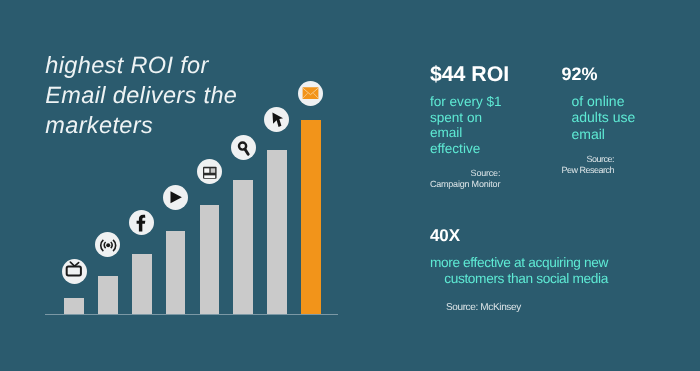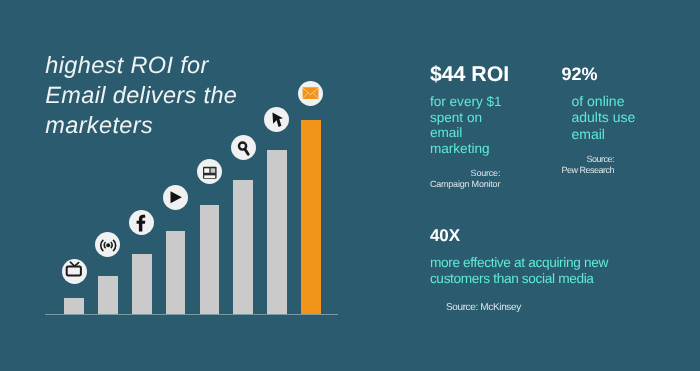--- a/index.html
+++ b/index.html
@@ -89,42 +89,42 @@
           </svg></span></div>
     </div>
 
   <div id="stats">
       <div class="col" style="left: 429.9px; top: 0px;">
         <div class="big" style="position: absolute; left: 0px; top: 63.1px; font-size: 21.3px; line-height: 23.43px;">$44 ROI</div>
         <div class="bd" style="position: absolute; left: 0px; top: 94.3px; font-size: 13.6px; line-height: 15.6px; letter-spacing: 0px;">
           <div>for every $1</div>
           <div>spent on</div>
           <div>email</div>
-          <div>marketing</div>
+          <div>effective</div>
         </div>
         <div class="src" style="position: absolute; left: 0px; top: 168.4px; font-size: 9px; line-height: 10.6px; letter-spacing: -0.2px;">
           <div>Source:</div>
           <div>Campaign Monitor</div>
         </div>
       </div>
       <div class="col" style="left: 561.5px; top: 0px;">
         <div class="big" style="position: absolute; left: 0px; top: 63.1px; font-size: 18px; line-height: 23.43px;">92%</div>
         <div class="bd" style="position: absolute; left: 0px; top: 93.1px; font-size: 14px; line-height: 16.3px; letter-spacing: 0px; margin-left: 10px;">
           <div>of online</div>
           <div>adults use</div>
           <div>email</div>
         </div>
         <div class="src" style="position: absolute; left: 0px; top: 154.2px; font-size: 9px; line-height: 11.2px; letter-spacing: -0.5px;">
           <div>Source:</div>
           <div>Pew Research</div>
         </div>
       </div>
       <div class="col" style="left: 429.9px; top: 0px;">
         <div class="big" style="position: absolute; left: 0px; top: 224px; font-size: 17px; line-height: 23.43px;">40X</div>
-        <div class="bd" style="position: absolute; left: 0px; top: 255.1px; font-size: 13.7px; line-height: 16.2px; letter-spacing: -0.36px;">
+        <div class="bd" style="position: absolute; left: 0px; top: 255.1px; font-size: 13.7px; line-height: 16.2px; letter-spacing: -0.36px; text-align: right;">
           <div>more effective at acquiring new</div>
           <div>customers than social media</div>
         </div>
         <div class="src" style="position: absolute; left: 16px; top: 303.2px; font-size: 10px; line-height: 10.6px; letter-spacing: -0.35px;">
           <div>Source: McKinsey</div>
         </div>
       </div>
     </div>
 </div>
 

